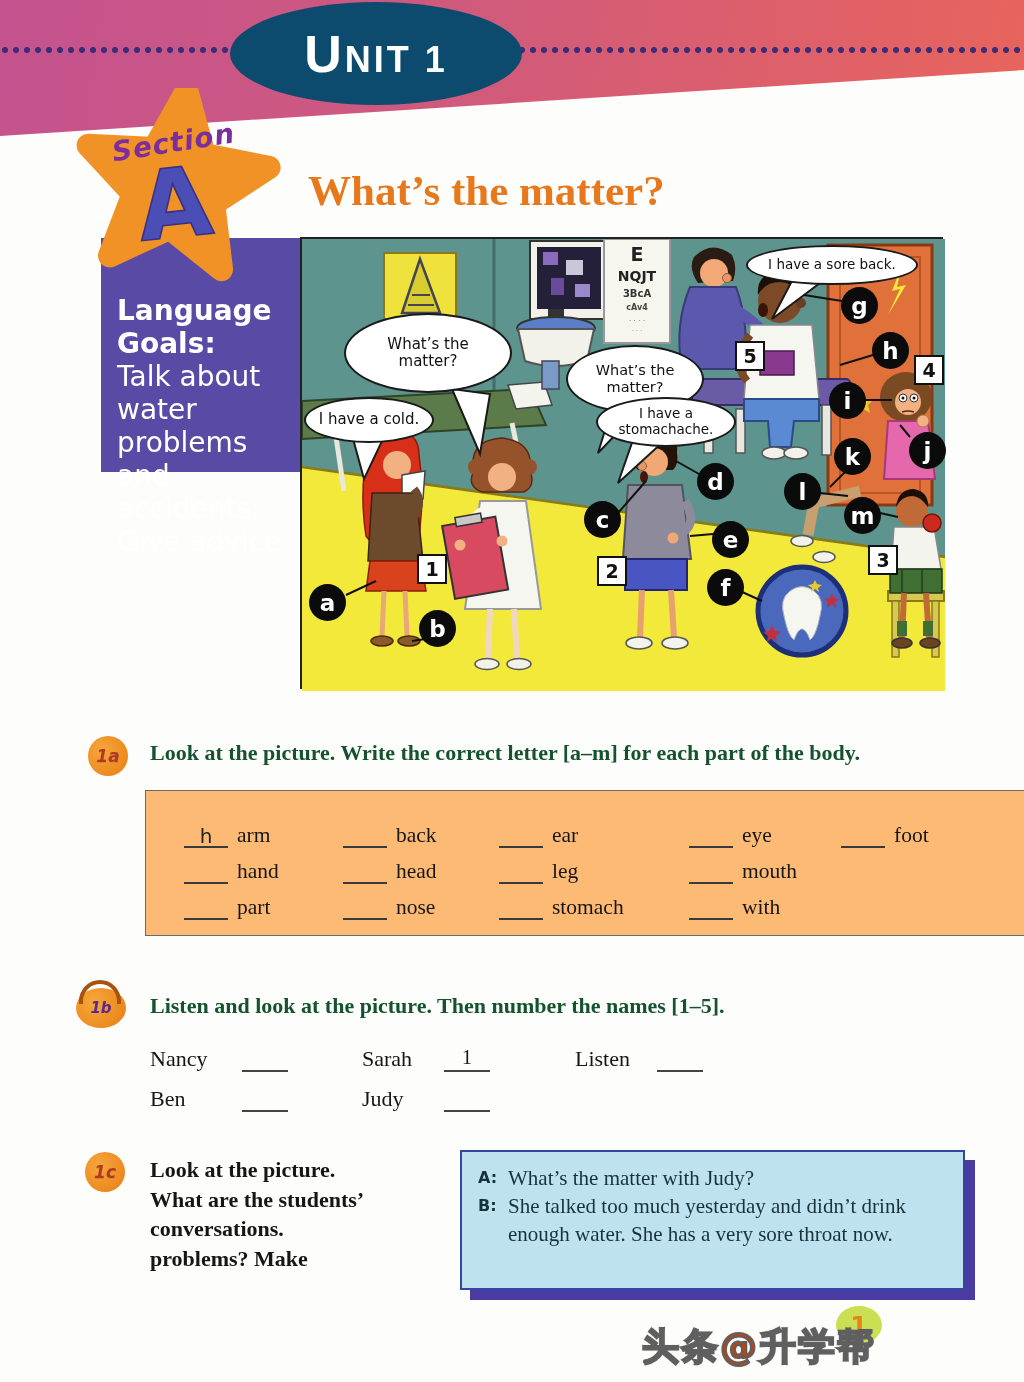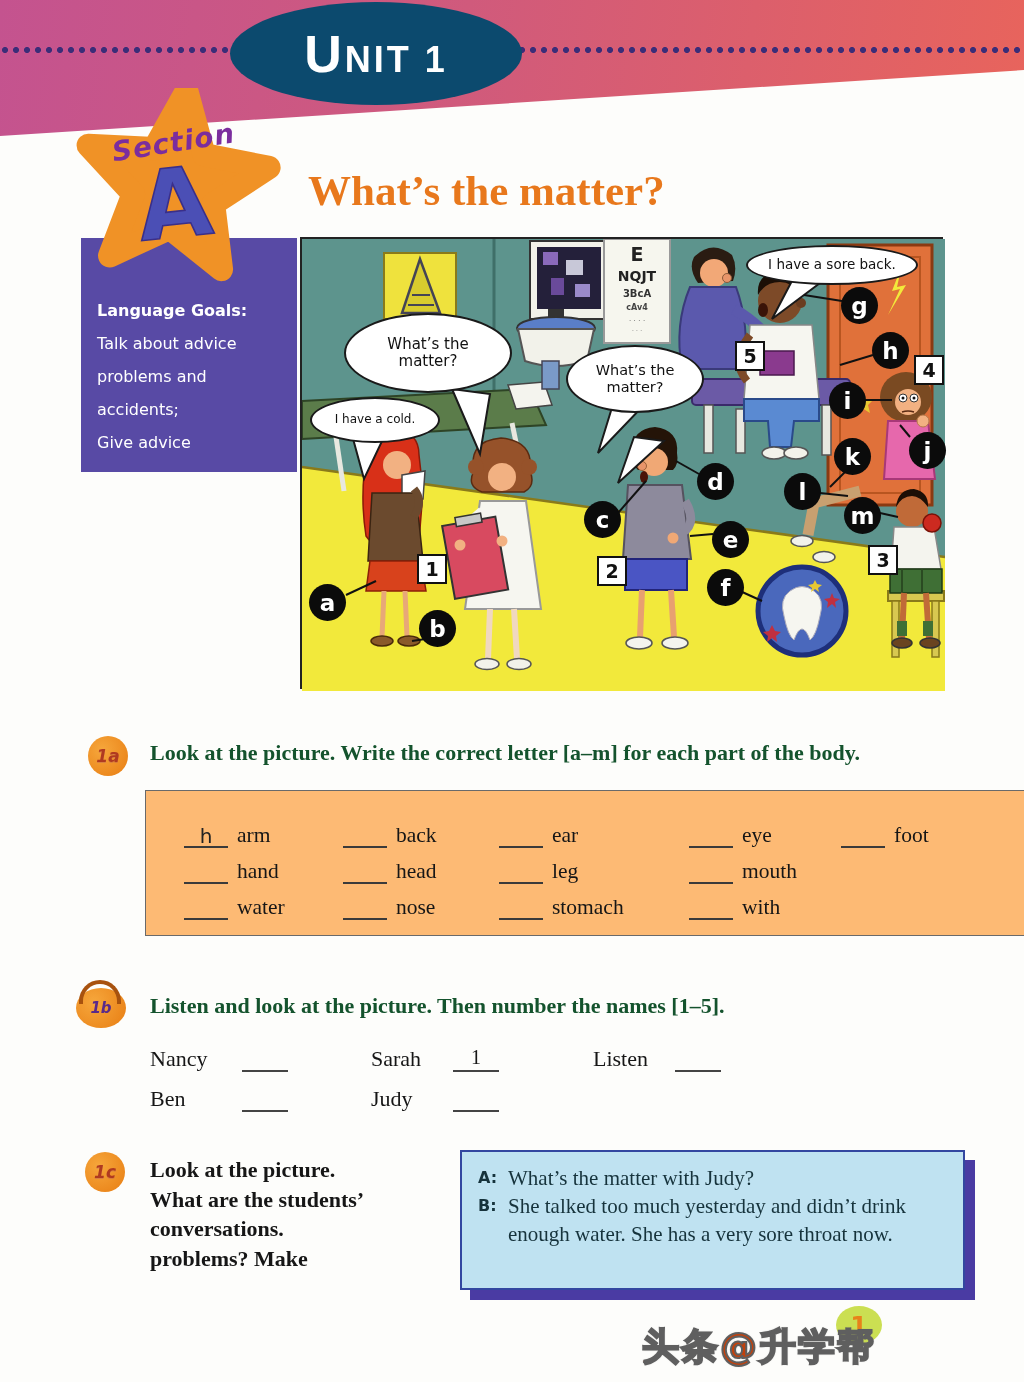--- a/index.html
+++ b/index.html
@@ -18,23 +18,23 @@
   .unit-text { display:inline-block; color:#fff; font-family:"Liberation Sans",sans-serif; font-weight:bold;
     font-size:36px; letter-spacing:3px; }
   .unit-text::first-letter { font-size:52px; }
 
   
   .star-wrap { position:absolute; left:68px; top:88px; width:214px; height:202px; z-index:5; }
 
   
   .title { position:absolute; left:308px; top:166px; z-index:4; color:#e8781c;
     font-family:"Liberation Serif",serif; font-weight:bold; font-size:43px; }
-  .goals { position:absolute; left:81px; top:238px; width:216px; height:234px; z-index:2;
+  .goals { position:absolute; left:101px; top:238px; width:216px; height:234px; z-index:2;
     background:#584aa5; color:#fff; padding:56px 10px 0 16px;
-    font-family:"DejaVu Sans",sans-serif; font-size:16px; line-height:33px; }
+    font-family:"DejaVu Sans",sans-serif; font-size:28px; line-height:33px; }
   .goals .gh { font-weight:bold; }
 
   
   .scene { position:absolute; left:300px; top:237px; width:643px; height:452px;
     border:2px solid #222; background:#5d948d; z-index:2; }
   .scene svg.bg { position:absolute; inset:0; }
   .bubble { position:absolute; z-index:6; background:#fff; border:2px solid #1a1a1a; border-radius:50%;
     display:flex; align-items:center; justify-content:center; text-align:center;
     font-family:"DejaVu Sans",sans-serif; color:#111; line-height:1.15; }
   .tag { position:absolute; z-index:5; width:37px; height:37px; border-radius:50%; background:#0b0b0b;
@@ -55,21 +55,21 @@
   .wrow { height:36px; white-space:nowrap; }
   .it { display:inline-block; vertical-align:bottom; }
   .w1{width:155px} .w2{width:152px} .w3{width:186px} .w4{width:148px}
   .blank { display:inline-block; width:44px; height:24px; border-bottom:2px solid #3a3a3a; margin-right:9px;
     text-align:center; vertical-align:bottom; }
   .blank .hand { font-family:"DejaVu Sans",sans-serif; font-style:normal; font-size:20px; color:#222; }
   .word { font-family:"Liberation Serif",serif; font-size:21.5px; color:#161616; }
 
   .names { position:absolute; left:150px; top:1046px; width:700px; font-family:"Liberation Serif",serif;
     font-size:22px; color:#161616; }
-  .nrow { display:flex; margin-bottom:14px;gap:9px; }
+  .nrow { display:flex; margin-bottom:14px; }
   .nm { display:flex; align-items:flex-end; }
   .nc1{width:212px} .nc2{width:213px}
   .nm-label { display:inline-block; }
   .nm-blank { display:inline-block; width:46px; height:26px; border-bottom:2px solid #444; margin-left:14px;
     text-align:center; font-size:20px; }
 
   .phones-badge { position:absolute; left:76px; top:988px; width:50px; height:40px; border-radius:50%;
     background:radial-gradient(circle at 35% 35%,#f6a73c,#e87d12); display:flex; align-items:center;
     justify-content:center; font-family:"DejaVu Sans",sans-serif; font-weight:bold; font-style:italic;
     font-size:15px; color:#5a2a8a; }
@@ -109,21 +109,21 @@
       </g>
       <text x="100" y="60" text-anchor="middle" transform="rotate(-9 100 60)" font-family="DejaVu Sans, sans-serif" font-size="26" font-weight="bold" font-style="italic" fill="#7b2d9e" letter-spacing="1">Section</text>
       <text x="103" y="140" text-anchor="middle" transform="rotate(-6 103 140)" font-family="DejaVu Sans, sans-serif" font-size="90" font-weight="bold" fill="#4b4fb5" stroke="#3a2f8a" stroke-width="1.5">A</text>
     </svg>
   </div>
 
   <h1 class="title">What’s the matter?</h1>
 
   <div class="goals">
     <div class="gh">Language Goals:</div>
-    <div>Talk about advice</div>
+    <div>Talk about water</div>
     <div>problems and</div>
     <div>accidents;</div>
     <div>Give advice</div>
   </div>
 
   <div class="scene">
     <svg class="bg" width="643" height="452" viewBox="0 0 643 452">
 
       <rect width="643" height="452" fill="#5d948d"></rect>
       <line x1="192" y1="0" x2="192" y2="158" stroke="#3f6f68" stroke-width="3"></line>
@@ -283,22 +283,23 @@
         <line x1="571" y1="116" x2="538" y2="126"></line>
         <line x1="562" y1="161" x2="590" y2="161"></line>
         <line x1="608" y1="198" x2="598" y2="186"></line>
         <line x1="544" y1="232" x2="528" y2="248"></line>
         <line x1="518" y1="254" x2="546" y2="257"></line>
         <line x1="578" y1="274" x2="596" y2="278"></line>
       </g>
     </svg>
 
     <div class="bubble" style="left:42px;top:74px;width:168px;height:80px;padding:0 22px;font-size:15px">What’s the matter?</div>
-    <div class="bubble" style="left:8px;top:158px;width:130px;height:46px;font-size:12px">I have a cold.</div>
+    <div class="bubble" style="left:2px;top:158px;width:130px;height:46px;font-size:15px">I have a cold.</div>
     <div class="bubble" style="left:264px;top:106px;width:138px;height:68px;padding:0 18px;font-size:14.5px">What’s the matter?</div>
+    <div class="bubble" style="left:294px;top:158px;width:140px;height:50px;padding:0 16px;font-size:13.5px">I have a stomachache.</div>
     <div class="bubble" style="left:444px;top:6px;width:172px;height:40px;font-size:13.5px">I have a sore back.</div>
 
     <div class="tag" style="left:7px;top:345px">a</div>
     <div class="tag" style="left:117px;top:371px">b</div>
     <div class="tag" style="left:282px;top:262px">c</div>
     <div class="tag" style="left:395px;top:224px">d</div>
     <div class="tag" style="left:410px;top:282px">e</div>
     <div class="tag" style="left:405px;top:330px">f</div>
     <div class="tag" style="left:539px;top:48px">g</div>
     <div class="tag" style="left:570px;top:93px">h</div>
@@ -325,21 +326,21 @@
       <span class="it w4"><span class="blank"><i class="hand"></i></span><span class="word">eye</span></span>
       <span class="it"><span class="blank"><i class="hand"></i></span><span class="word">foot</span></span>
     </div>
     <div class="wrow">
       <span class="it w1"><span class="blank"><i class="hand"></i></span><span class="word">hand</span></span>
       <span class="it w2"><span class="blank"><i class="hand"></i></span><span class="word">head</span></span>
       <span class="it w3"><span class="blank"><i class="hand"></i></span><span class="word">leg</span></span>
       <span class="it w4"><span class="blank"><i class="hand"></i></span><span class="word">mouth</span></span>
     </div>
     <div class="wrow">
-      <span class="it w1"><span class="blank"><i class="hand"></i></span><span class="word">water</span></span>
+      <span class="it w1"><span class="blank"><i class="hand"></i></span><span class="word">part</span></span>
       <span class="it w2"><span class="blank"><i class="hand"></i></span><span class="word">nose</span></span>
       <span class="it w3"><span class="blank"><i class="hand"></i></span><span class="word">stomach</span></span>
       <span class="it w4"><span class="blank"><i class="hand"></i></span><span class="word">with</span></span>
     </div>
   </div>
 
   <div class="phones-badge">
     <span class="phones-arc"></span>
     <span>1b</span>
   </div>

